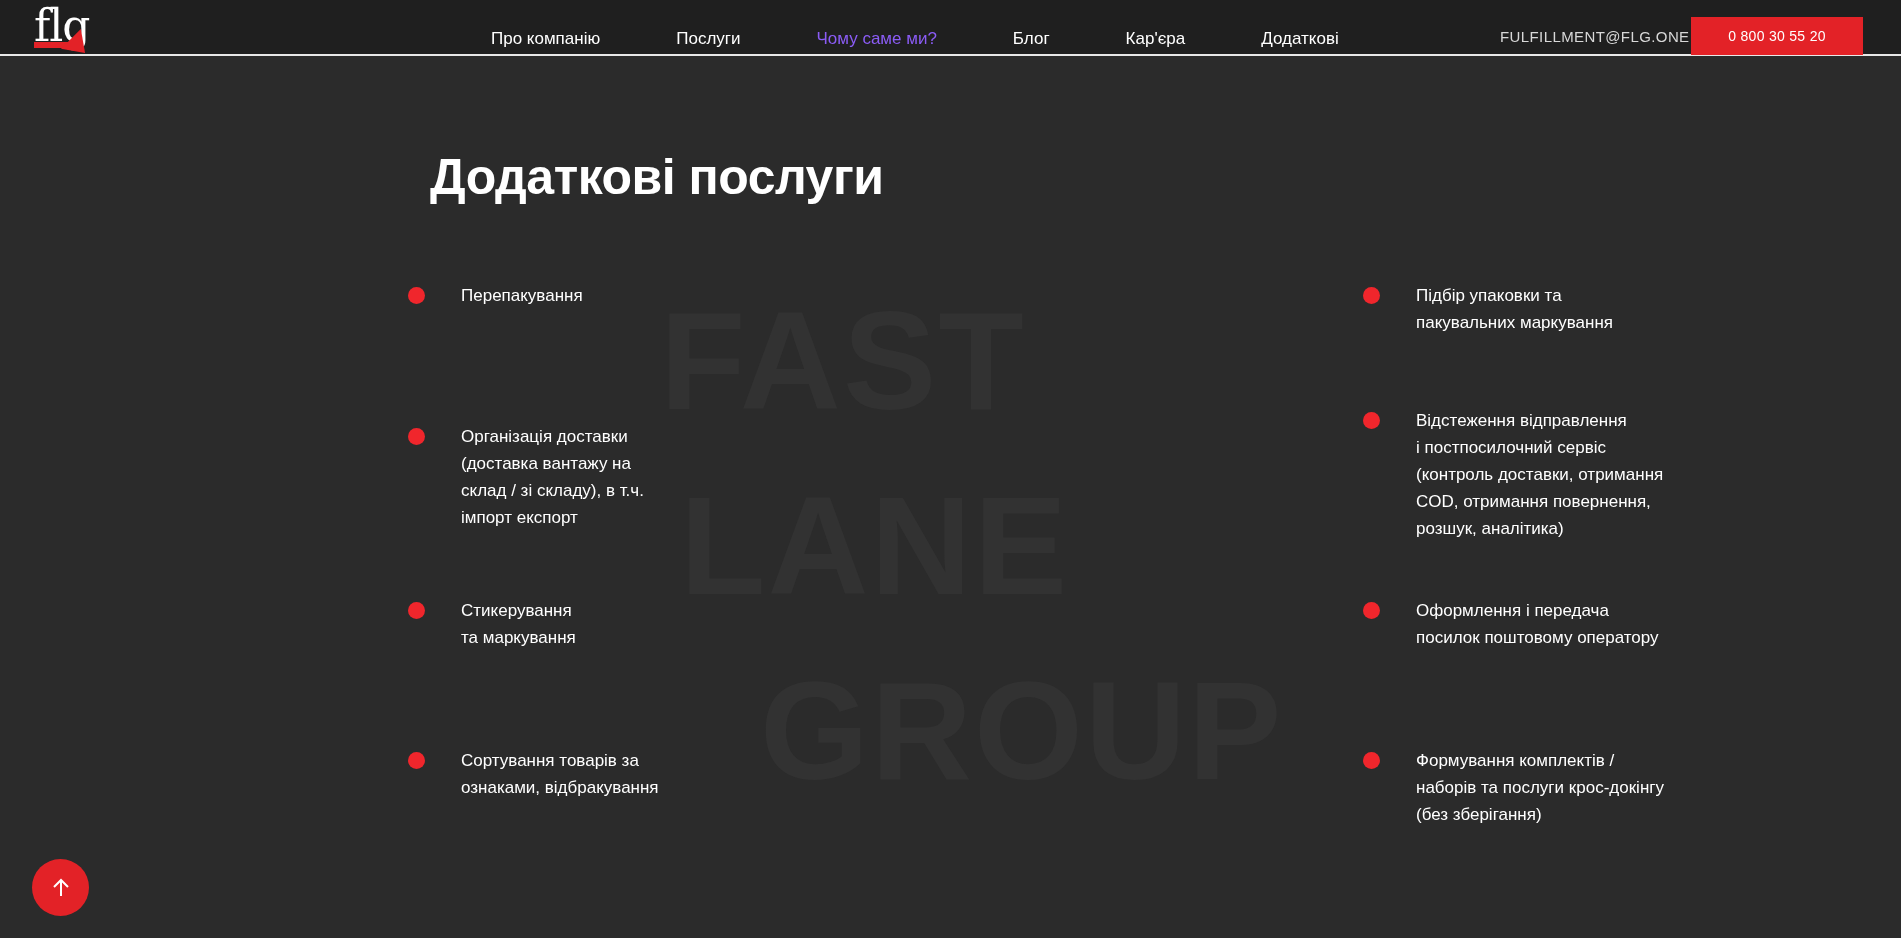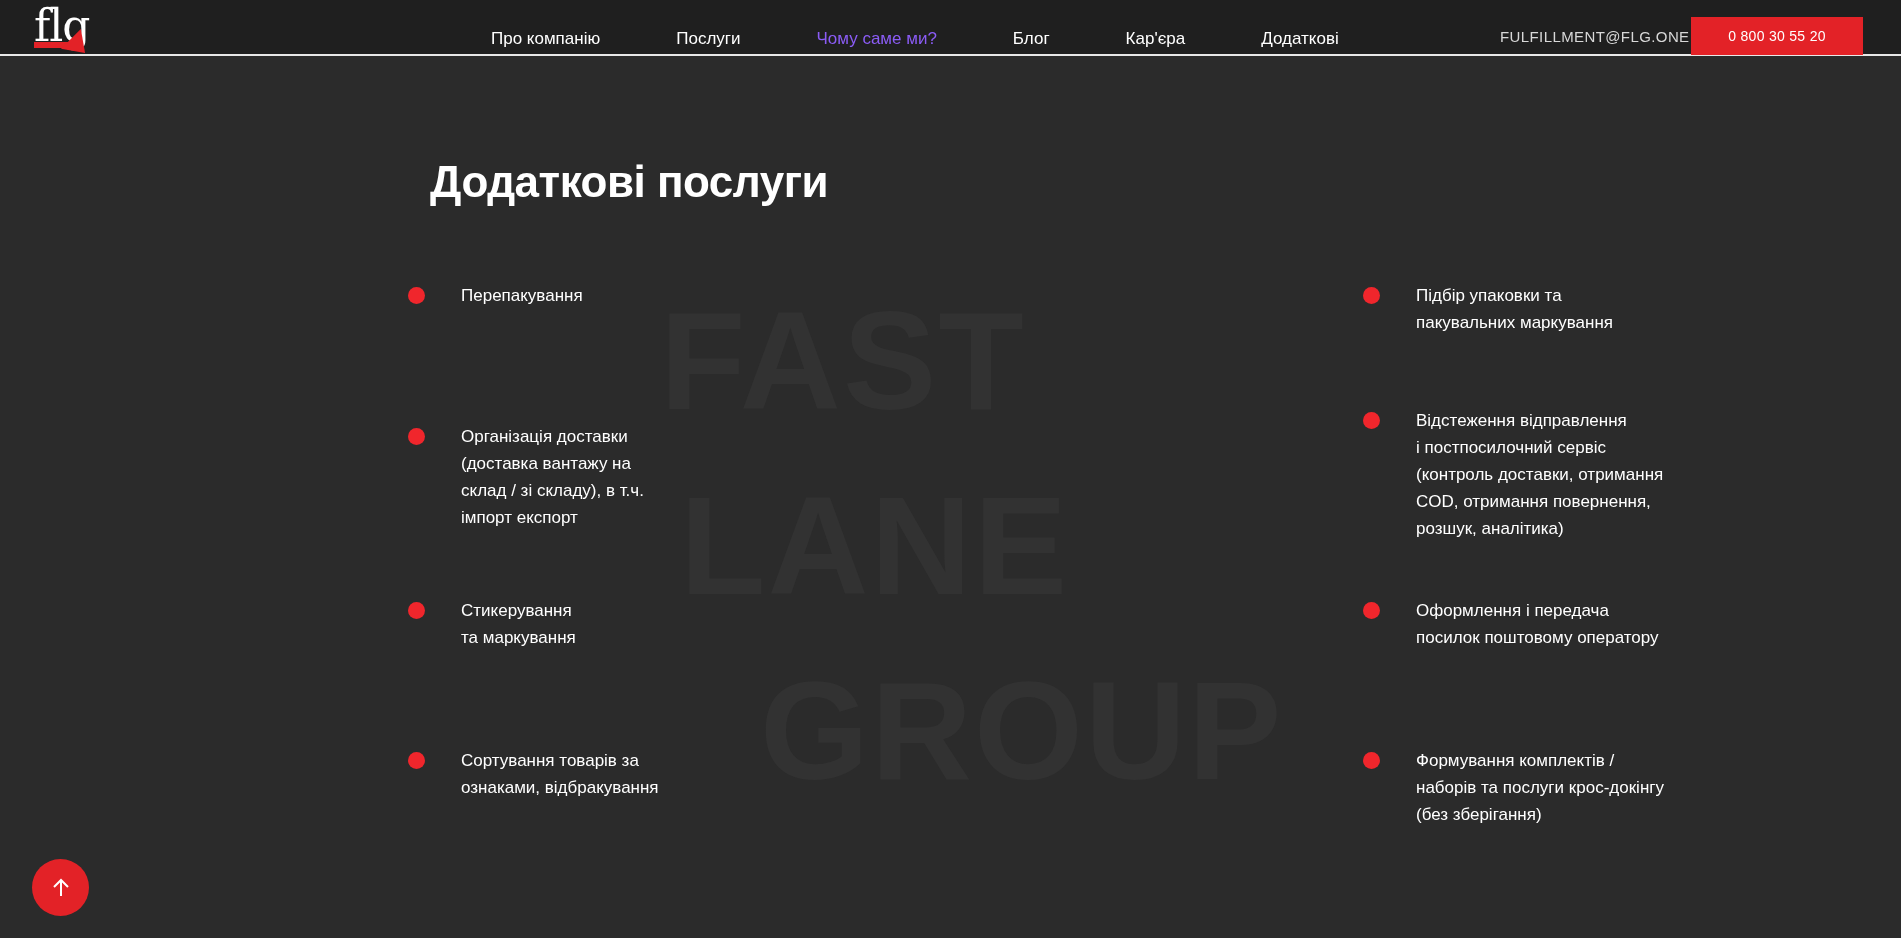--- a/index.html
+++ b/index.html
@@ -117,22 +117,22 @@
     user-select: none;
     pointer-events: none;
   }
   .watermark .l2 { margin-left: 20px; }
   .watermark .l3 { margin-left: 100px; }
 
   
   .page-title {
     position: absolute;
     left: 430px;
-    top: 157px;
-    font-size: 44px;
+    top: 148px;
+    font-size: 50px;
     font-weight: bold;
     color: #ffffff;
     letter-spacing: -0.5px;
   }
 
   .cols {
     position: absolute;
     left: 408px;
     top: 282px;
     width: 1050px;

